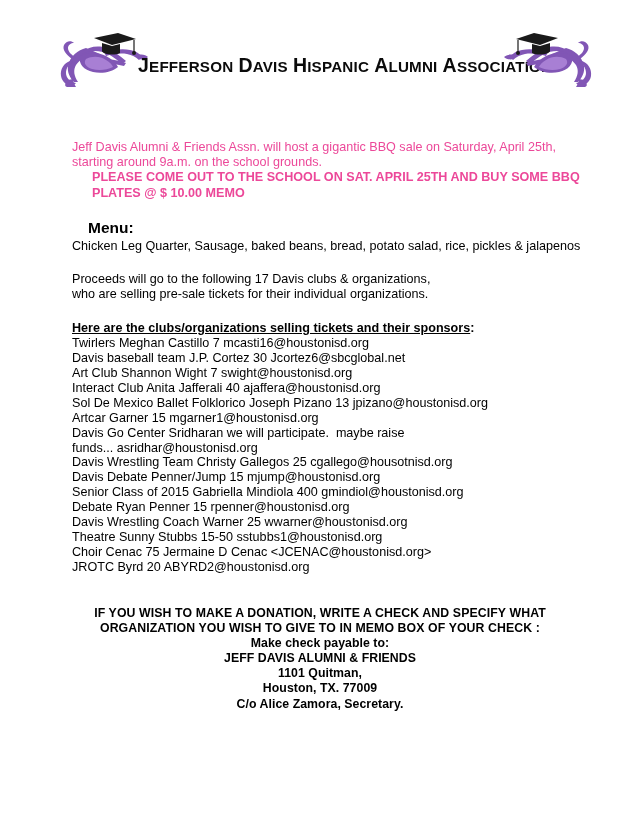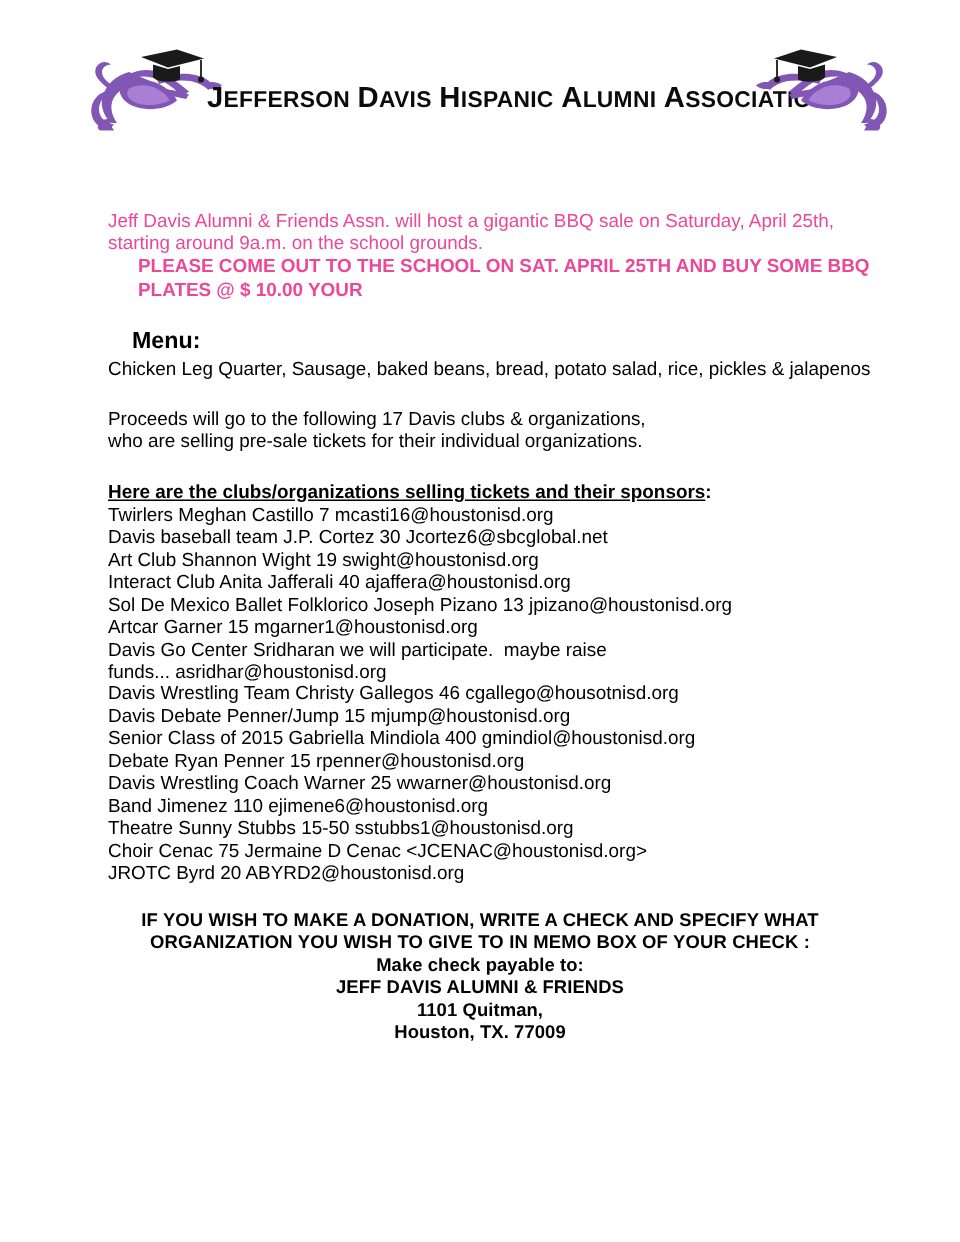--- a/index.html
+++ b/index.html
@@ -207,58 +207,58 @@
       </svg>
     </div>
   </div>
 
   <div class="body-wrap">
 
     <div>
       <div class="para">Jeff Davis Alumni &amp; Friends Assn. will host a gigantic BBQ sale on Saturday, April 25th,</div>
       <div class="para">starting around 9a.m. on the school grounds.</div>
       <div class="para bold">PLEASE COME OUT TO THE SCHOOL ON SAT. APRIL 25TH AND BUY SOME BBQ</div>
-      <div class="para bold">PLATES  @ $ 10.00 YOUR</div>
+      <div class="para bold">PLATES  @ $ 10.00 MEMO</div>
     </div>
 
     <div class="menu-head">Menu:</div>
     <div class="menu-items">Chicken Leg Quarter, Sausage, baked beans, bread, potato salad, rice, pickles &amp; jalapenos</div>
 
     <div class="proceeds">
       <div>Proceeds will go to the following 17 Davis clubs &amp; organizations,</div>
       <div>who are selling pre-sale tickets for their individual organizations.</div>
     </div>
 
     <div class="clubs-head">
       <span class="ul">Here are the clubs/organizations selling tickets and their sponsors</span><span>:</span>
     </div>
 
     <div>
       <div class="club-line">Twirlers Meghan Castillo 7 mcasti16@houstonisd.org</div>
       <div class="club-line">Davis baseball team J.P. Cortez 30 Jcortez6@sbcglobal.net</div>
-      <div class="club-line">Art Club Shannon Wight 19 swight@houstonisd.org</div>
+      <div class="club-line">Art Club Shannon Wight 7 swight@houstonisd.org</div>
       <div class="club-line">Interact Club Anita Jafferali 40 ajaffera@houstonisd.org</div>
       <div class="club-line">Sol De Mexico Ballet Folklorico Joseph Pizano 13 jpizano@houstonisd.org</div>
       <div class="club-line">Artcar Garner 15 mgarner1@houstonisd.org</div>
       <div class="club-line">Davis Go Center Sridharan we will participate.  maybe raise</div>
       <div class="club-line">funds... asridhar@houstonisd.org</div>
-      <div class="club-line">Davis Wrestling Team Christy Gallegos 46 cgallego@housotnisd.org</div>
+      <div class="club-line">Davis Wrestling Team Christy Gallegos 25 cgallego@housotnisd.org</div>
       <div class="club-line">Davis Debate Penner/Jump 15 mjump@houstonisd.org</div>
       <div class="club-line">Senior Class of 2015 Gabriella Mindiola 400 gmindiol@houstonisd.org</div>
       <div class="club-line">Debate Ryan Penner 15 rpenner@houstonisd.org</div>
       <div class="club-line">Davis Wrestling Coach Warner 25 wwarner@houstonisd.org</div>
-      <div class="club-line">Band Jimenez 110 ejimene6@houstonisd.org</div>
       <div class="club-line">Theatre Sunny Stubbs 15-50 sstubbs1@houstonisd.org</div>
       <div class="club-line">Choir Cenac 75 Jermaine D Cenac &lt;JCENAC@houstonisd.org&gt;</div>
       <div class="club-line">JROTC Byrd 20 ABYRD2@houstonisd.org</div>
     </div>
   </div>
 
   <div class="donation">
     <div class="d-line wide">IF YOU WISH TO MAKE A DONATION, WRITE A CHECK AND SPECIFY WHAT</div>
     <div class="d-line wide">ORGANIZATION YOU WISH TO GIVE TO IN MEMO BOX OF YOUR CHECK :</div>
     <div class="d-line">Make check payable to:</div>
     <div class="d-line">JEFF DAVIS ALUMNI &amp; FRIENDS</div>
     <div class="d-line">1101 Quitman,</div>
     <div class="d-line">Houston, TX. 77009</div>
+    <div class="d-line">C/o Alice Zamora, Secretary.</div>
   </div>
 
 </div>
 
 </body></html>

